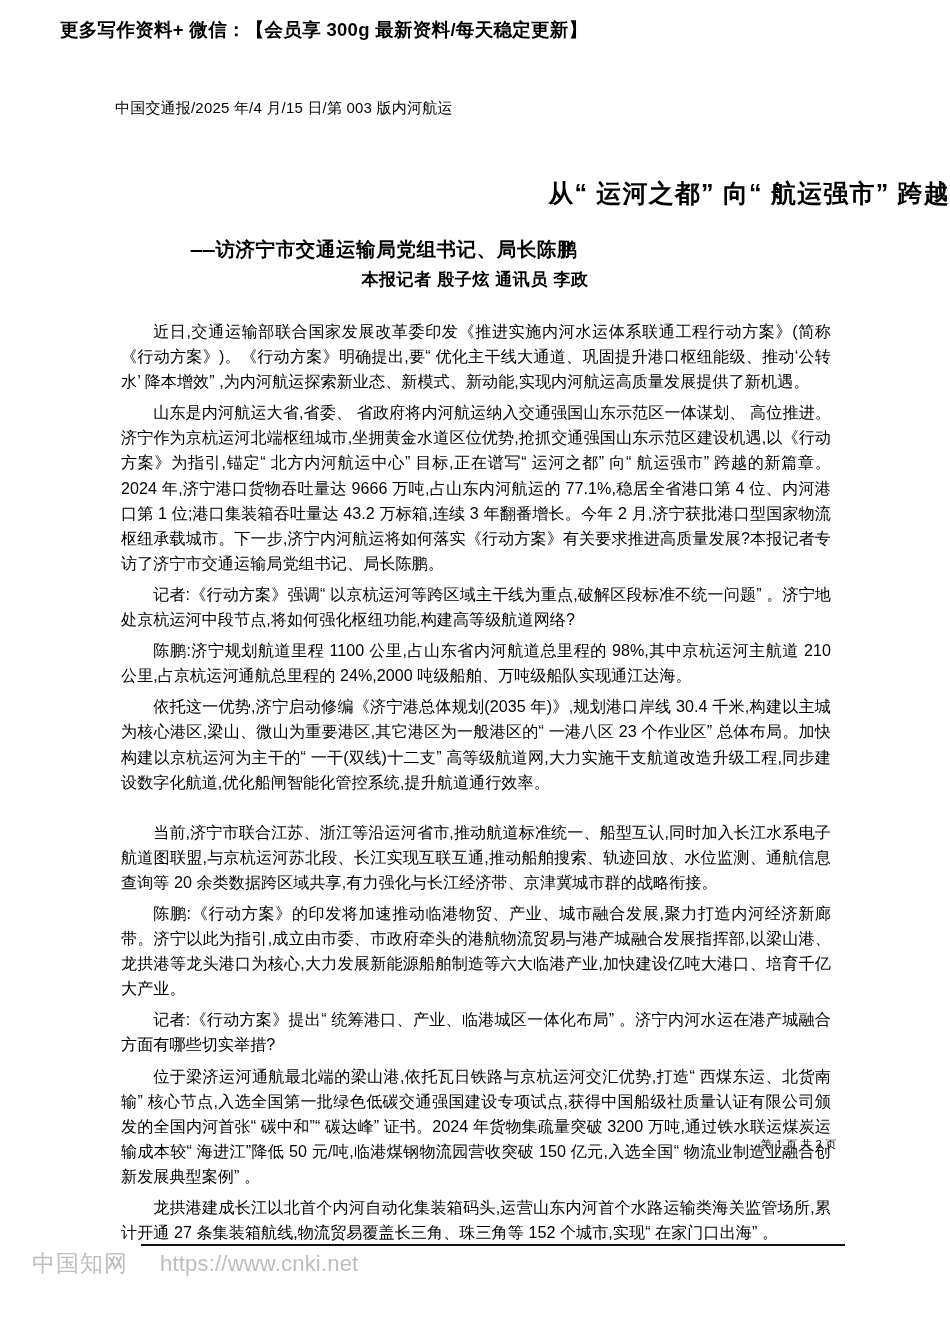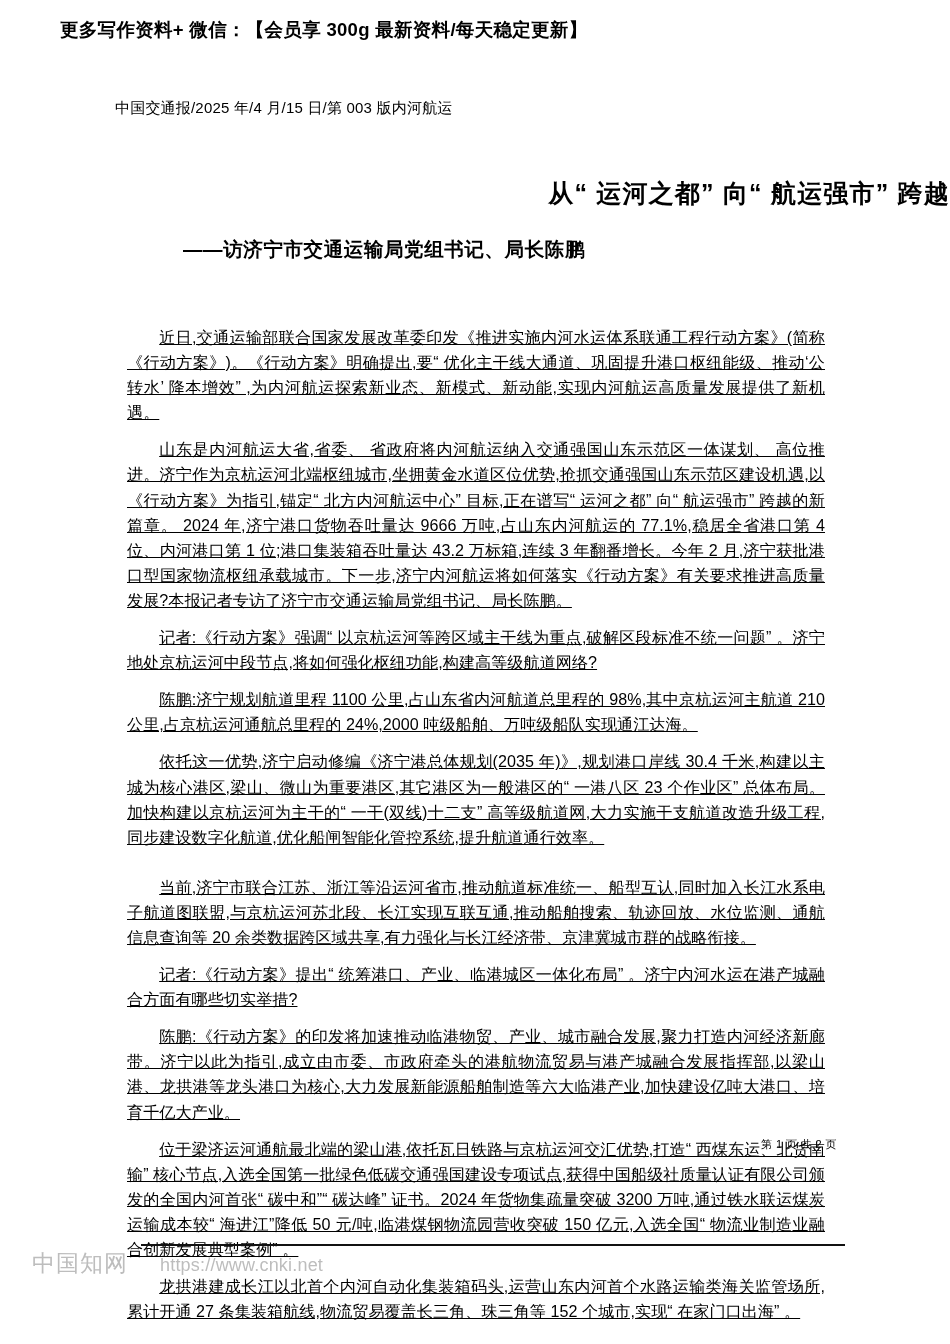--- a/index.html
+++ b/index.html
@@ -64,20 +64,21 @@
   }
   .doc-subtitle {
     position: absolute;
     top: 220px;
     left: 0;
     width: 768px;
     text-align: center;
     font-size: 19.5px;
     font-weight: bold;
     letter-spacing: 0.6px;
+    font-family: Liberation Mono, monospace;
   }
   .byline {
     position: absolute;
     top: 268px;
     left: 0;
     width: 950px;
     text-align: center;
     font-size: 17px;
     font-weight: bold;
     letter-spacing: 0.6px;
@@ -89,23 +90,22 @@
     top: 313px;
     left: 115px;
     width: 722px;
     font-size: 16.1px;
     line-height: 25.1px;
     text-align: justify;
     text-justify: inter-ideograph;
     letter-spacing: 0.05px;
   }
   .body-text p {
-    margin: 12px;
+    margin: 6px;
     text-indent: 2em;
-    text-decoration: underline;
   }
   .body-text p.spaced {
     margin-top: 25px;
   }
 
   
   .page-number {
     position: absolute;
     top: 1137px;
     left: 0;
@@ -134,48 +134,49 @@
     align-items: baseline;
     gap: 32px;
     color: #bcbcbc;
   }
   .cnki-brand {
     font-size: 23px;
     letter-spacing: 1px;
     color: #bdbdbd;
   }
   .cnki-url {
-    font-size: 18px;
+    font-size: 22px;
     letter-spacing: 0.2px;
     color: #c4c4c4;
   }
 </style>
 </head>
 <body>
 
 <div class="sheet">
 
   <div class="promo-banner" style="color: #000000;">更多写作资料+ 微信：【会员享 300g 最新资料/每天稳定更新】</div>
 
   <div class="source-line">中国交通报/2025 年/4 月/15 日/第 003 版内河航运</div>
 
   <h1 class="doc-title">从“ 运河之都” 向“ 航运强市” 跨越</h1>
 
   <h2 class="doc-subtitle">——访济宁市交通运输局党组书记、局长陈鹏</h2>
 
+  <div class="byline">本报记者  殷子炫  通讯员  李政</div>
 
   <div class="body-text" id="article-body">
       <p>近日,交通运输部联合国家发展改革委印发《推进实施内河水运体系联通工程行动方案》(简称《行动方案》)。《行动方案》明确提出,要“ 优化主干线大通道、巩固提升港口枢纽能级、推动‘公转水’ 降本增效” ,为内河航运探索新业态、新模式、新动能,实现内河航运高质量发展提供了新机遇。</p>
       <p>山东是内河航运大省,省委、 省政府将内河航运纳入交通强国山东示范区一体谋划、 高位推进。济宁作为京杭运河北端枢纽城市,坐拥黄金水道区位优势,抢抓交通强国山东示范区建设机遇,以《行动方案》为指引,锚定“ 北方内河航运中心” 目标,正在谱写“ 运河之都” 向“ 航运强市” 跨越的新篇章。 2024 年,济宁港口货物吞吐量达 9666 万吨,占山东内河航运的 77.1%,稳居全省港口第 4 位、内河港口第 1 位;港口集装箱吞吐量达 43.2 万标箱,连续 3 年翻番增长。今年 2 月,济宁获批港口型国家物流枢纽承载城市。下一步,济宁内河航运将如何落实《行动方案》有关要求推进高质量发展?本报记者专访了济宁市交通运输局党组书记、局长陈鹏。</p>
       <p>记者:《行动方案》强调“ 以京杭运河等跨区域主干线为重点,破解区段标准不统一问题” 。济宁地处京杭运河中段节点,将如何强化枢纽功能,构建高等级航道网络?</p>
       <p>陈鹏:济宁规划航道里程 1100 公里,占山东省内河航道总里程的 98%,其中京杭运河主航道 210 公里,占京杭运河通航总里程的 24%,2000 吨级船舶、万吨级船队实现通江达海。</p>
       <p>依托这一优势,济宁启动修编《济宁港总体规划(2035 年)》,规划港口岸线 30.4 千米,构建以主城为核心港区,梁山、微山为重要港区,其它港区为一般港区的“ 一港八区 23 个作业区” 总体布局。加快构建以京杭运河为主干的“ 一干(双线)十二支” 高等级航道网,大力实施干支航道改造升级工程,同步建设数字化航道,优化船闸智能化管控系统,提升航道通行效率。</p>
       <p class="spaced">当前,济宁市联合江苏、浙江等沿运河省市,推动航道标准统一、船型互认,同时加入长江水系电子航道图联盟,与京杭运河苏北段、长江实现互联互通,推动船舶搜索、轨迹回放、水位监测、通航信息查询等 20 余类数据跨区域共享,有力强化与长江经济带、京津冀城市群的战略衔接。</p>
+      <p>陈鹏:《行动方案》的印发将加速推动临港物贸、产业、城市融合发展,聚力打造内河经济新廊带。济宁以此为指引,成立由市委、市政府牵头的港航物流贸易与港产城融合发展指挥部,以梁山港、龙拱港等龙头港口为核心,大力发展新能源船舶制造等六大临港产业,加快建设亿吨大港口、培育千亿大产业。</p>
       <p>记者:《行动方案》提出“ 统筹港口、产业、临港城区一体化布局” 。济宁内河水运在港产城融合方面有哪些切实举措?</p>
-      <p>陈鹏:《行动方案》的印发将加速推动临港物贸、产业、城市融合发展,聚力打造内河经济新廊带。济宁以此为指引,成立由市委、市政府牵头的港航物流贸易与港产城融合发展指挥部,以梁山港、龙拱港等龙头港口为核心,大力发展新能源船舶制造等六大临港产业,加快建设亿吨大港口、培育千亿大产业。</p>
       <p>位于梁济运河通航最北端的梁山港,依托瓦日铁路与京杭运河交汇优势,打造“ 西煤东运、北货南输” 核心节点,入选全国第一批绿色低碳交通强国建设专项试点,获得中国船级社质量认证有限公司颁发的全国内河首张“ 碳中和”“ 碳达峰” 证书。2024 年货物集疏量突破 3200 万吨,通过铁水联运煤炭运输成本较“ 海进江”降低 50 元/吨,临港煤钢物流园营收突破 150 亿元,入选全国“ 物流业制造业融合创新发展典型案例” 。</p>
       <p>龙拱港建成长江以北首个内河自动化集装箱码头,运营山东内河首个水路运输类海关监管场所,累计开通 27 条集装箱航线,物流贸易覆盖长三角、珠三角等 152 个城市,实现“ 在家门口出海” 。</p>
     </div>
 
   <div class="page-number">第 1 页 共 2 页</div>
 
   <div class="divider"></div>
 
   <div class="cnki-footer">
     <span class="cnki-brand" style="color: rgb(189, 189, 189);">中国知网</span>

